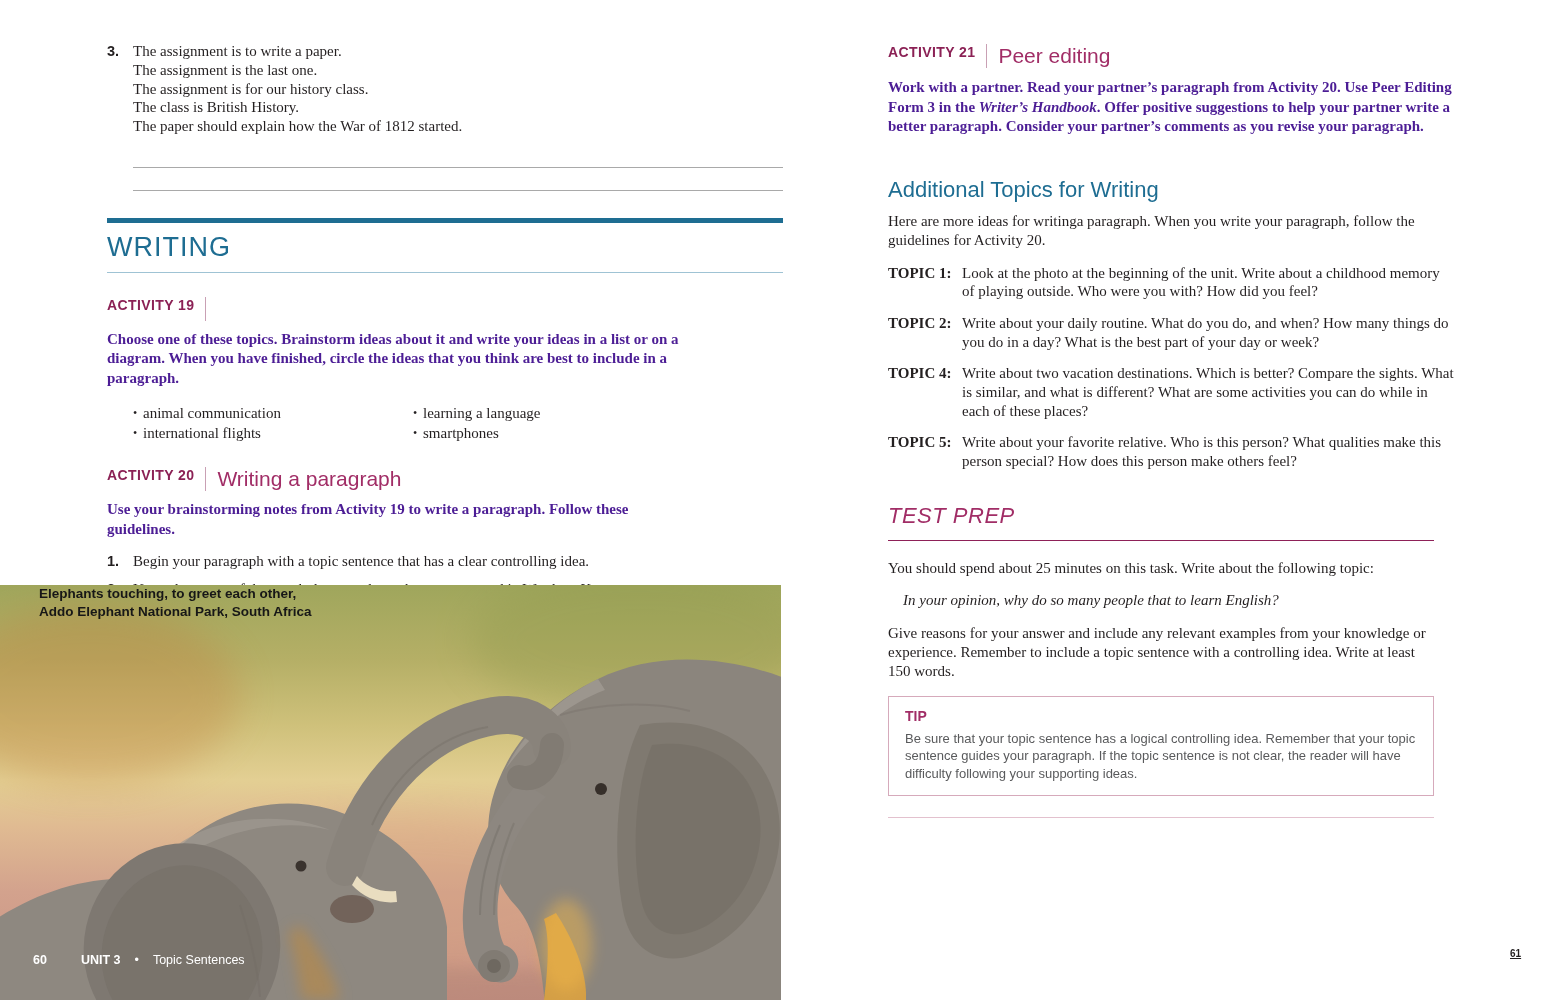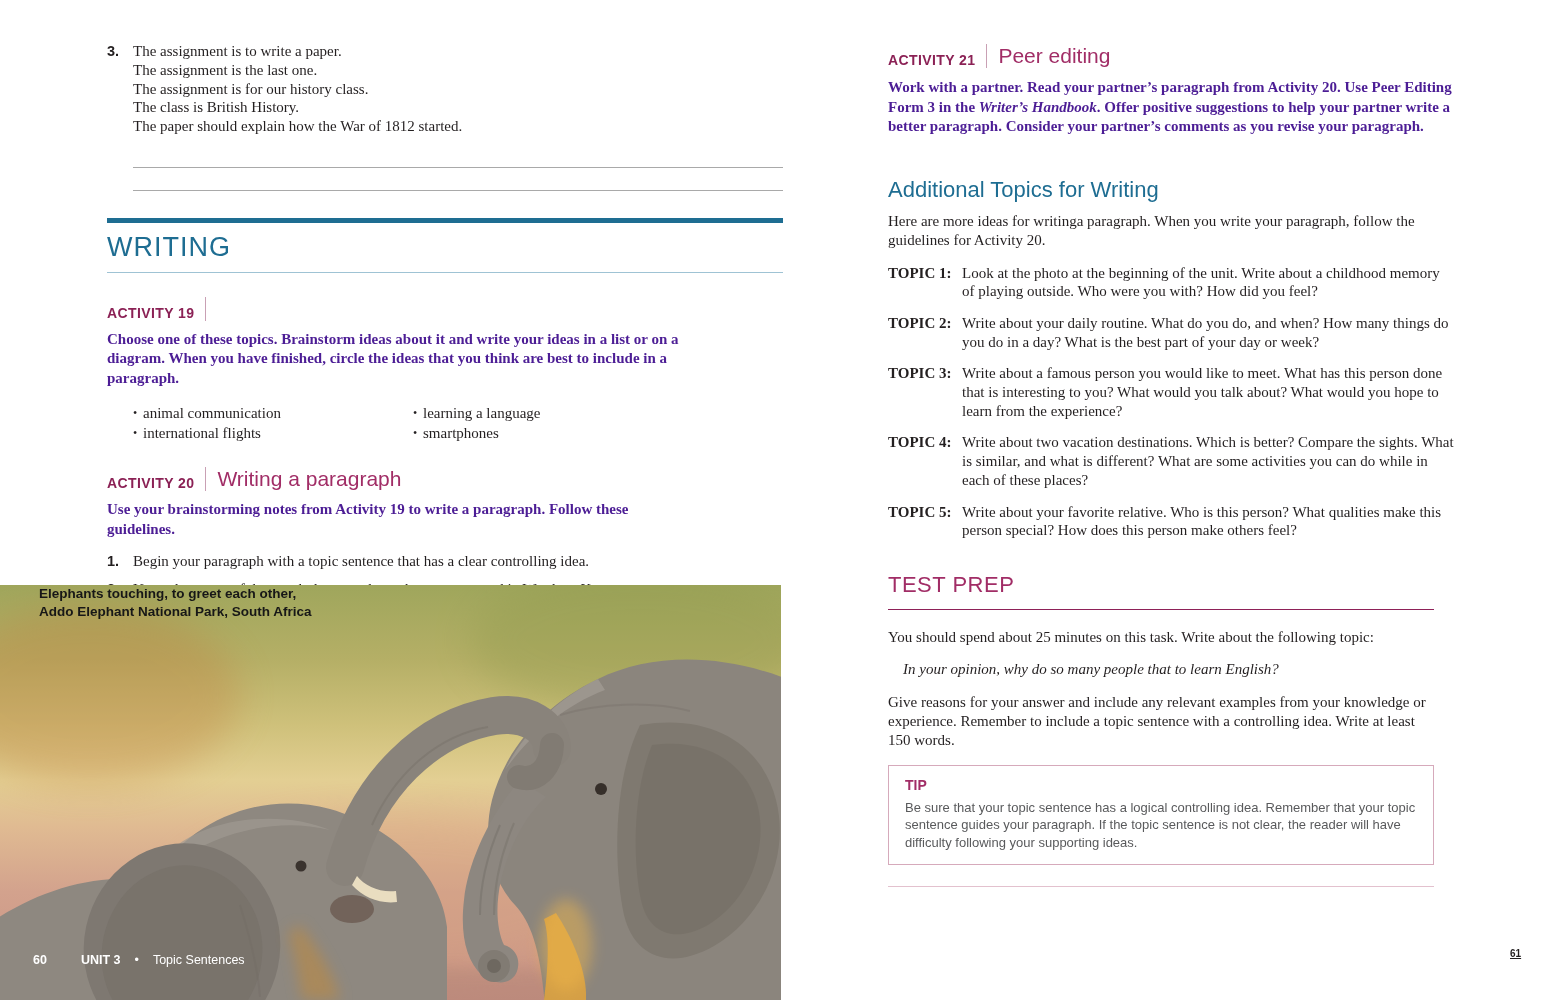--- a/index.html
+++ b/index.html
@@ -20,21 +20,21 @@
   .write-line{margin-left:26px;border-top:1px solid #a9a9a9;height:0;}
   .wl-1{margin-top:31px;}
   .wl-2{margin-top:22px;}
 
   .writing-block{margin-top:27px;}
   .writing-bar{height:5px;background:#1e6d92;}
   .writing-title{font-family:"Liberation Sans", sans-serif;font-size:27px;letter-spacing:1px;
                  color:#1e6d92;margin-top:9px;font-weight:400;}
   .writing-underline{border-top:1px solid #9fc3d4;margin-top:9px;}
 
-  .activity-header{display:flex;align-items:flex-end;margin-top:24px;}
+  .activity-header{display:flex;align-items:flex-start;margin-top:24px;}
   .activity-label{font-family:"Liberation Sans", sans-serif;font-weight:bold;font-size:14px;
                   letter-spacing:.4px;color:#8b2155;}
   .activity-divider{width:1px;height:24px;background:#c9a0b4;margin:0 11px;}
   .activity-title{font-family:"Liberation Sans", sans-serif;font-size:21px;color:#a12d66;font-weight:400;}
 
   .instructions{margin-top:9px;width:590px;}
 
   .bullets{display:flex;margin-top:15px;margin-left:20px;}
   .bullet-col{width:280px;}
   .bullet-item{display:flex;font-size:15px;line-height:20px;}
@@ -63,21 +63,21 @@
   .add-title{font-family:"Liberation Sans", sans-serif;font-size:22px;color:#1e6d92;
              margin-top:40px;font-weight:400;}
   .add-intro{margin-top:9px;width:540px;}
 
   .topics{margin-top:14px;}
   .topic-row{display:flex;margin-top:13px;}
   .topic-label{font-weight:bold;width:74px;flex-shrink:0;font-size:15px;line-height:18.7px;}
   .topic-text{font-size:15px;line-height:18.7px;}
 
   .testprep-title{font-family:"Liberation Sans", sans-serif;font-size:22px;letter-spacing:.5px;
-                  color:#a12d66;margin-top:32px;font-weight:400;}
+                  color:#a12d66;margin-top:32px;font-weight:400;font-style:italic;}
   .testprep-rule{border-top:1.5px solid #8e2158;margin-top:11px;width:546px;}
   .tp-intro{margin-top:18px;width:560px;}
   .tp-prompt{margin:13px 0 0 15px;font-style:italic;font-size:15px;line-height:19px;}
   .tp-directions{margin-top:14px;width:552px;}
 
   .tip-box{margin-top:15px;width:512px;border:1px solid #d6aabb;padding:11px 16px 13px 16px;}
   .tip-label{font-family:"Liberation Sans", sans-serif;font-weight:bold;font-size:14px;color:#a12d66;}
   .tip-text{font-family:"Liberation Sans", sans-serif;font-size:13px;line-height:17.5px;
             color:#595a5c;margin-top:6px;}
   .bottom-rule{border-top:1px solid #e3c1ce;margin-top:21px;width:546px;}
@@ -251,24 +251,20 @@
     <div class="topics">
       <div class="topic-row">
         <div class="topic-label">TOPIC 1:</div>
         <div class="topic-text">Look at the photo at the beginning of the unit. Write about a childhood memory of playing outside. Who were you with? How did you feel?</div>
       </div>
       <div class="topic-row">
         <div class="topic-label">TOPIC 2:</div>
         <div class="topic-text">Write about your daily routine. What do you do, and when? How many things do you do in a day? What is the best part of your day or week?</div>
       </div>
       <div class="topic-row">
-        <div class="topic-label">TOPIC 3:</div>
-        <div class="topic-text">Write about a famous person you would like to meet. What has this person done that is interesting to you? What would you talk about? What would you hope to learn from the experience?</div>
-      </div>
-      <div class="topic-row">
         <div class="topic-label">TOPIC 4:</div>
         <div class="topic-text">Write about two vacation destinations. Which is better? Compare the sights. What is similar, and what is different? What are some activities you can do while in each of these places?</div>
       </div>
       <div class="topic-row">
         <div class="topic-label">TOPIC 5:</div>
         <div class="topic-text">Write about your favorite relative. Who is this person? What qualities make this person special? How does this person make others feel?</div>
       </div>
     </div>
 
     <div class="testprep-title">TEST PREP</div>

